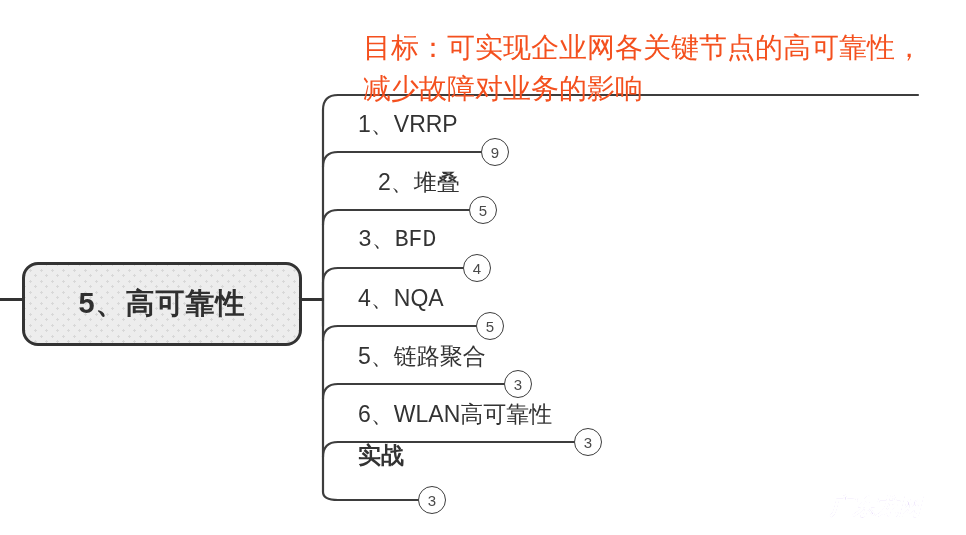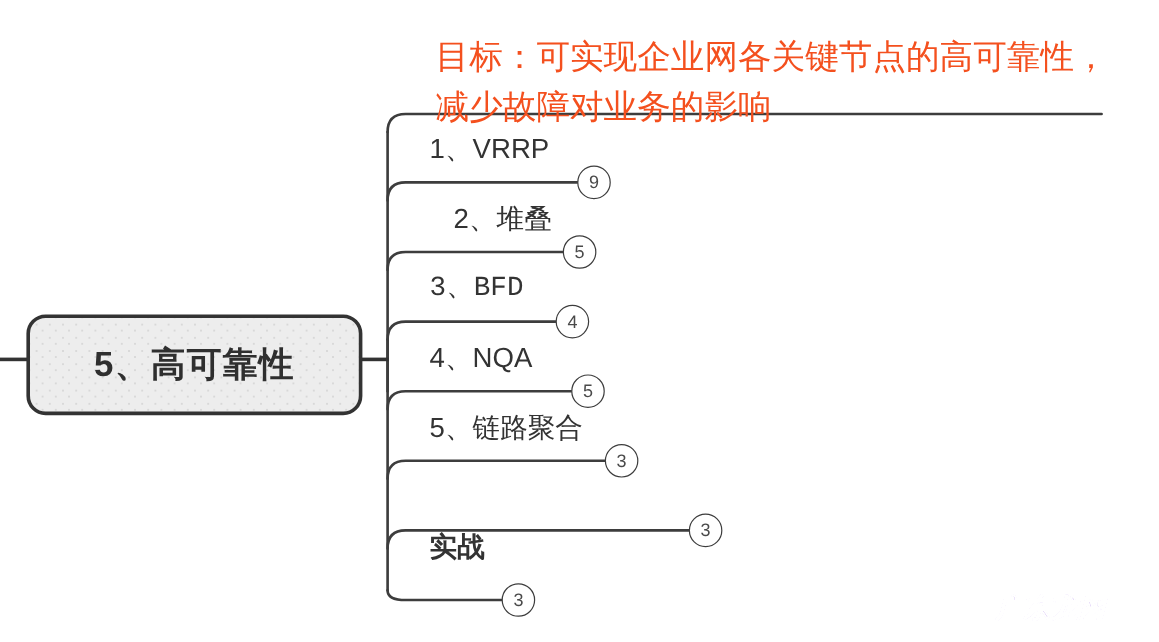--- a/index.html
+++ b/index.html
@@ -161,20 +161,21 @@
     <span id="root-label">5、高可靠性</span>
   </div>
 
   <div class="branch-label header" style="left:363px; top:28px;">目标：可实现企业网各关键节点的高可靠性，减少故障对业务的影响</div>
 
   <div class="branch-label" style="left:358px; top:113px;">1、VRRP</div>
   <div class="branch-label" style="left:378px; top:171px;">2、堆叠</div>
   <div class="branch-label" style="left:358px; top:229px;font-family:Liberation Mono, monospace;">3、BFD</div>
   <div class="branch-label" style="left:358px; top:287px;">4、NQA</div>
   <div class="branch-label" style="left:358px; top:345px;text-align:right;">5、链路聚合</div>
+  <div class="branch-label" style="left:358px; top:403px;">6、WLAN高可靠性</div>
   <div class="branch-label" style="left:358px; top:444px;font-weight:bold;">实战</div>
 
   <div class="badge" style="left:481px; top:138px;">9</div>
   <div class="badge" style="left:469px; top:196px;">5</div>
   <div class="badge" style="left:463px; top:254px;">4</div>
   <div class="badge" style="left:476px; top:312px;">5</div>
   <div class="badge" style="left:504px; top:370px;">3</div>
   <div class="badge" style="left:574px; top:428px;">3</div>
   <div class="badge" style="left:418px; top:486px;">3</div>
 

